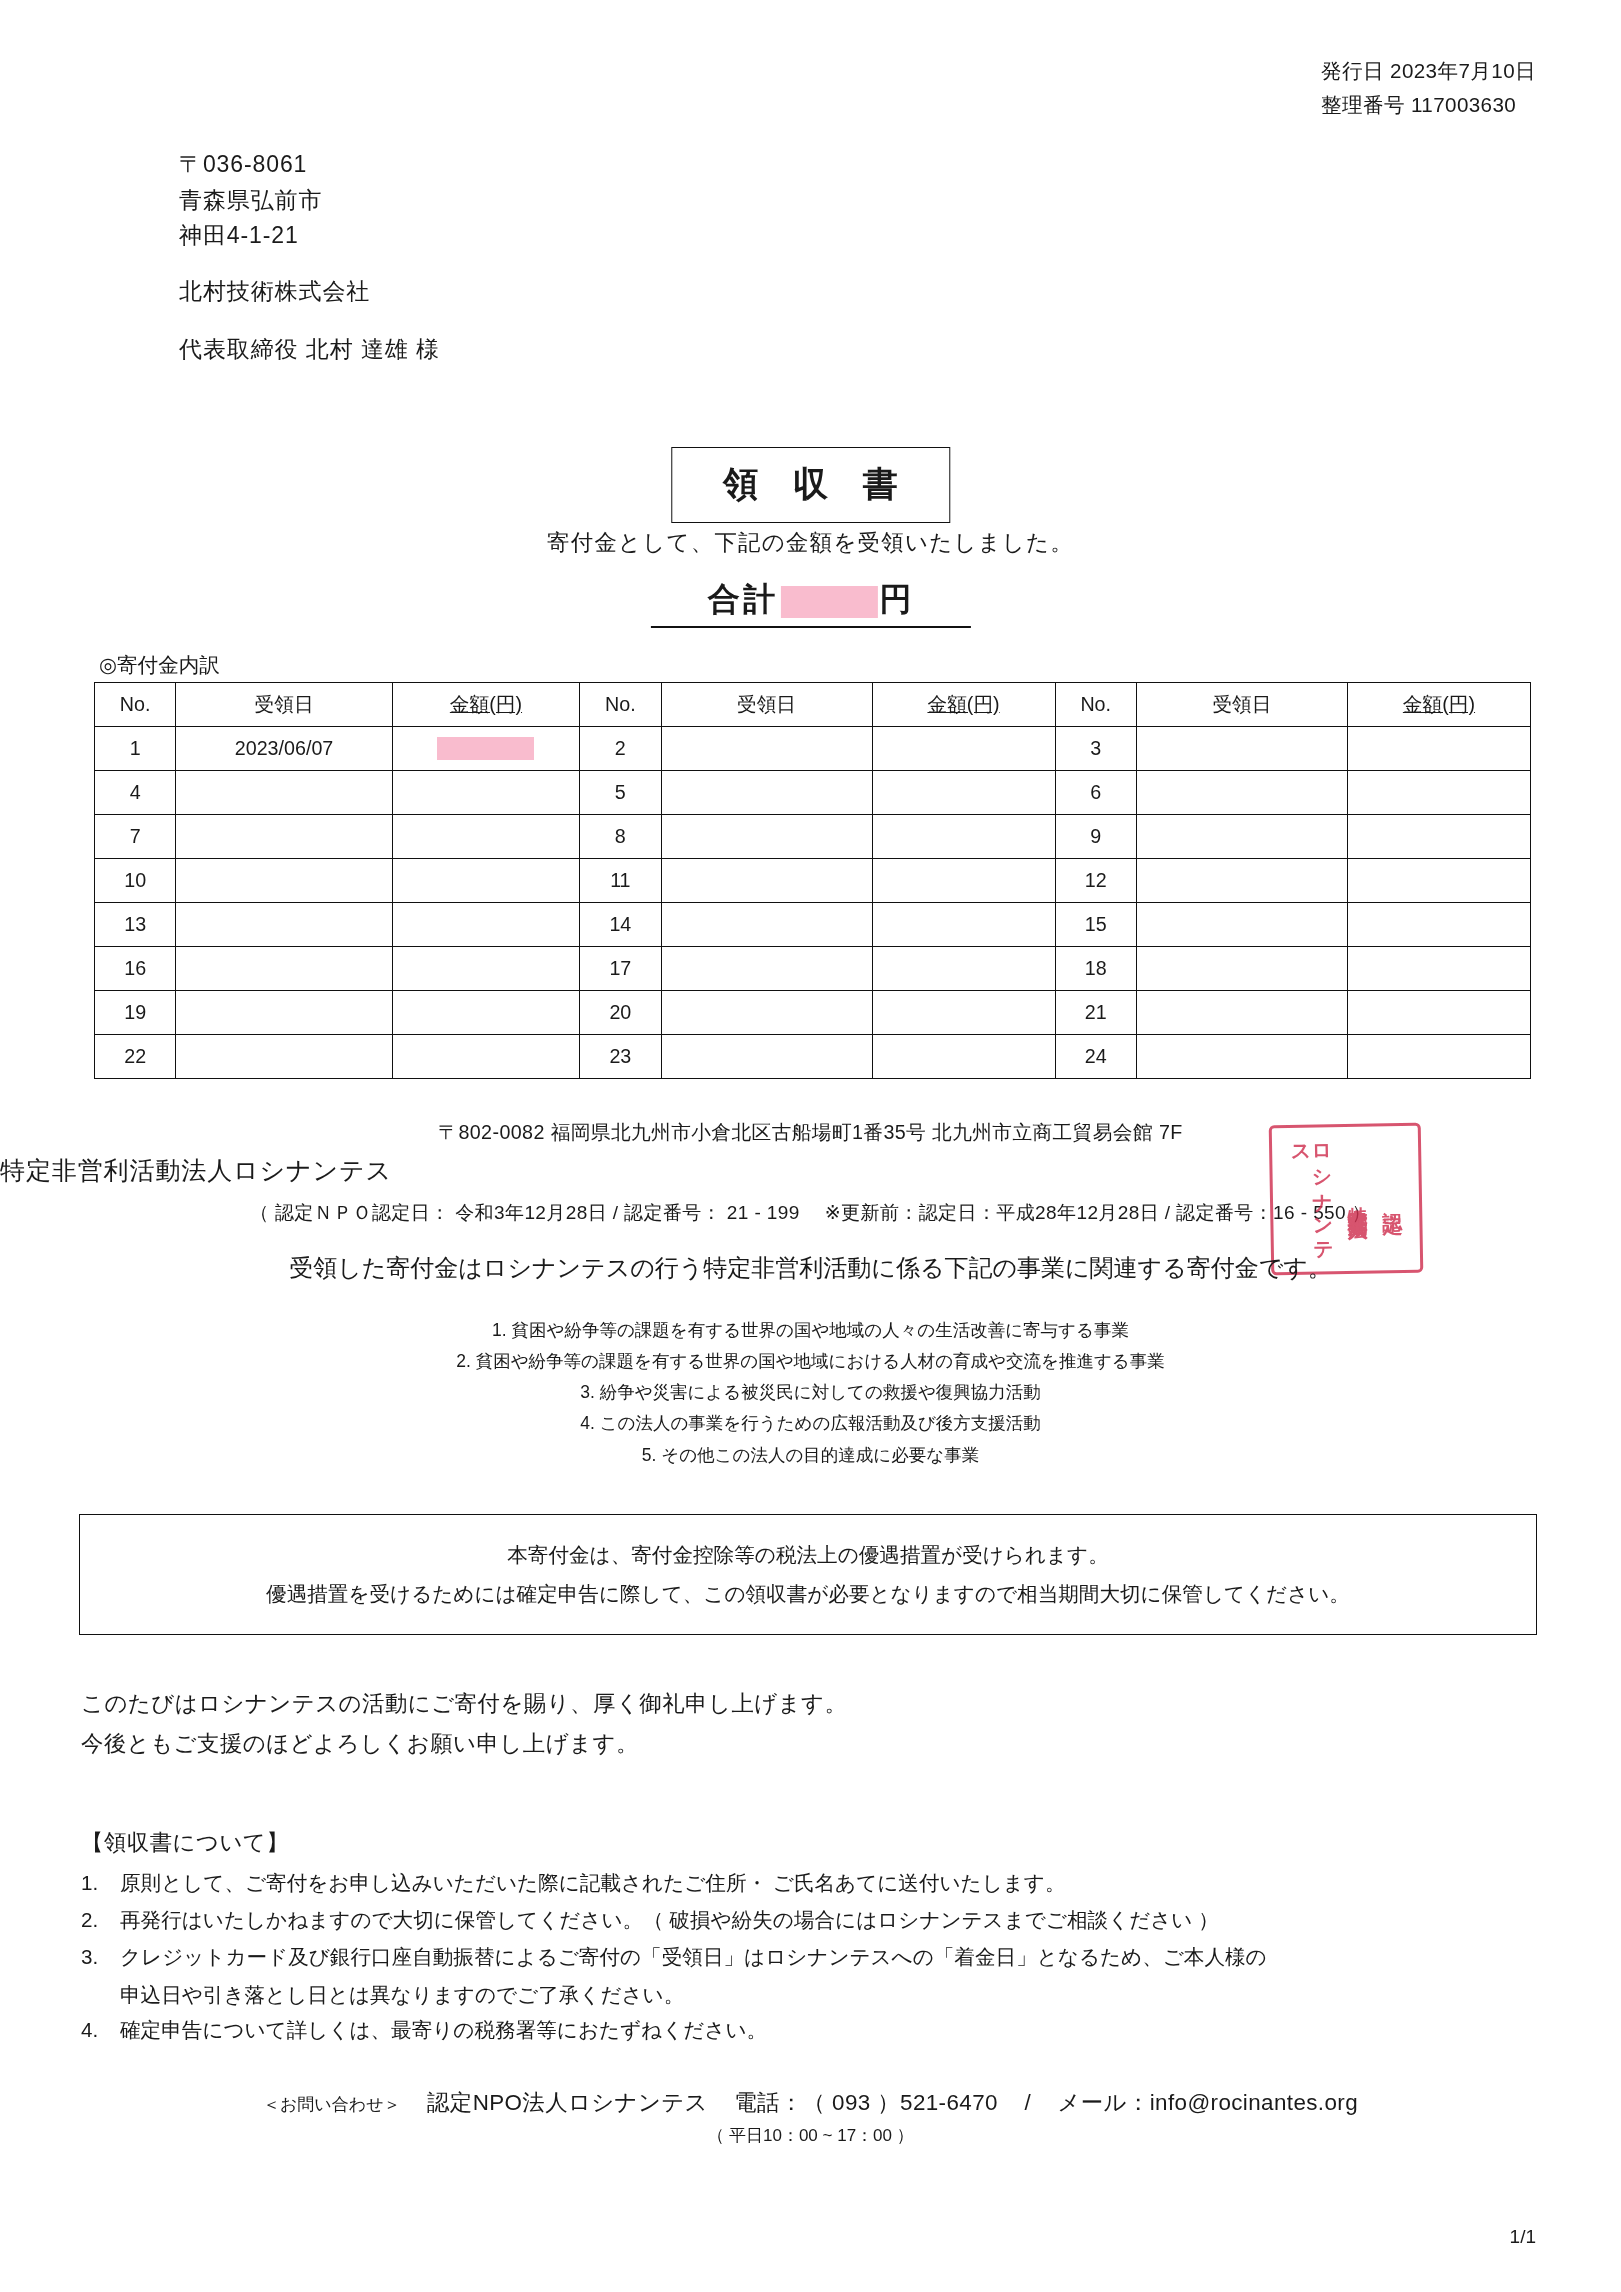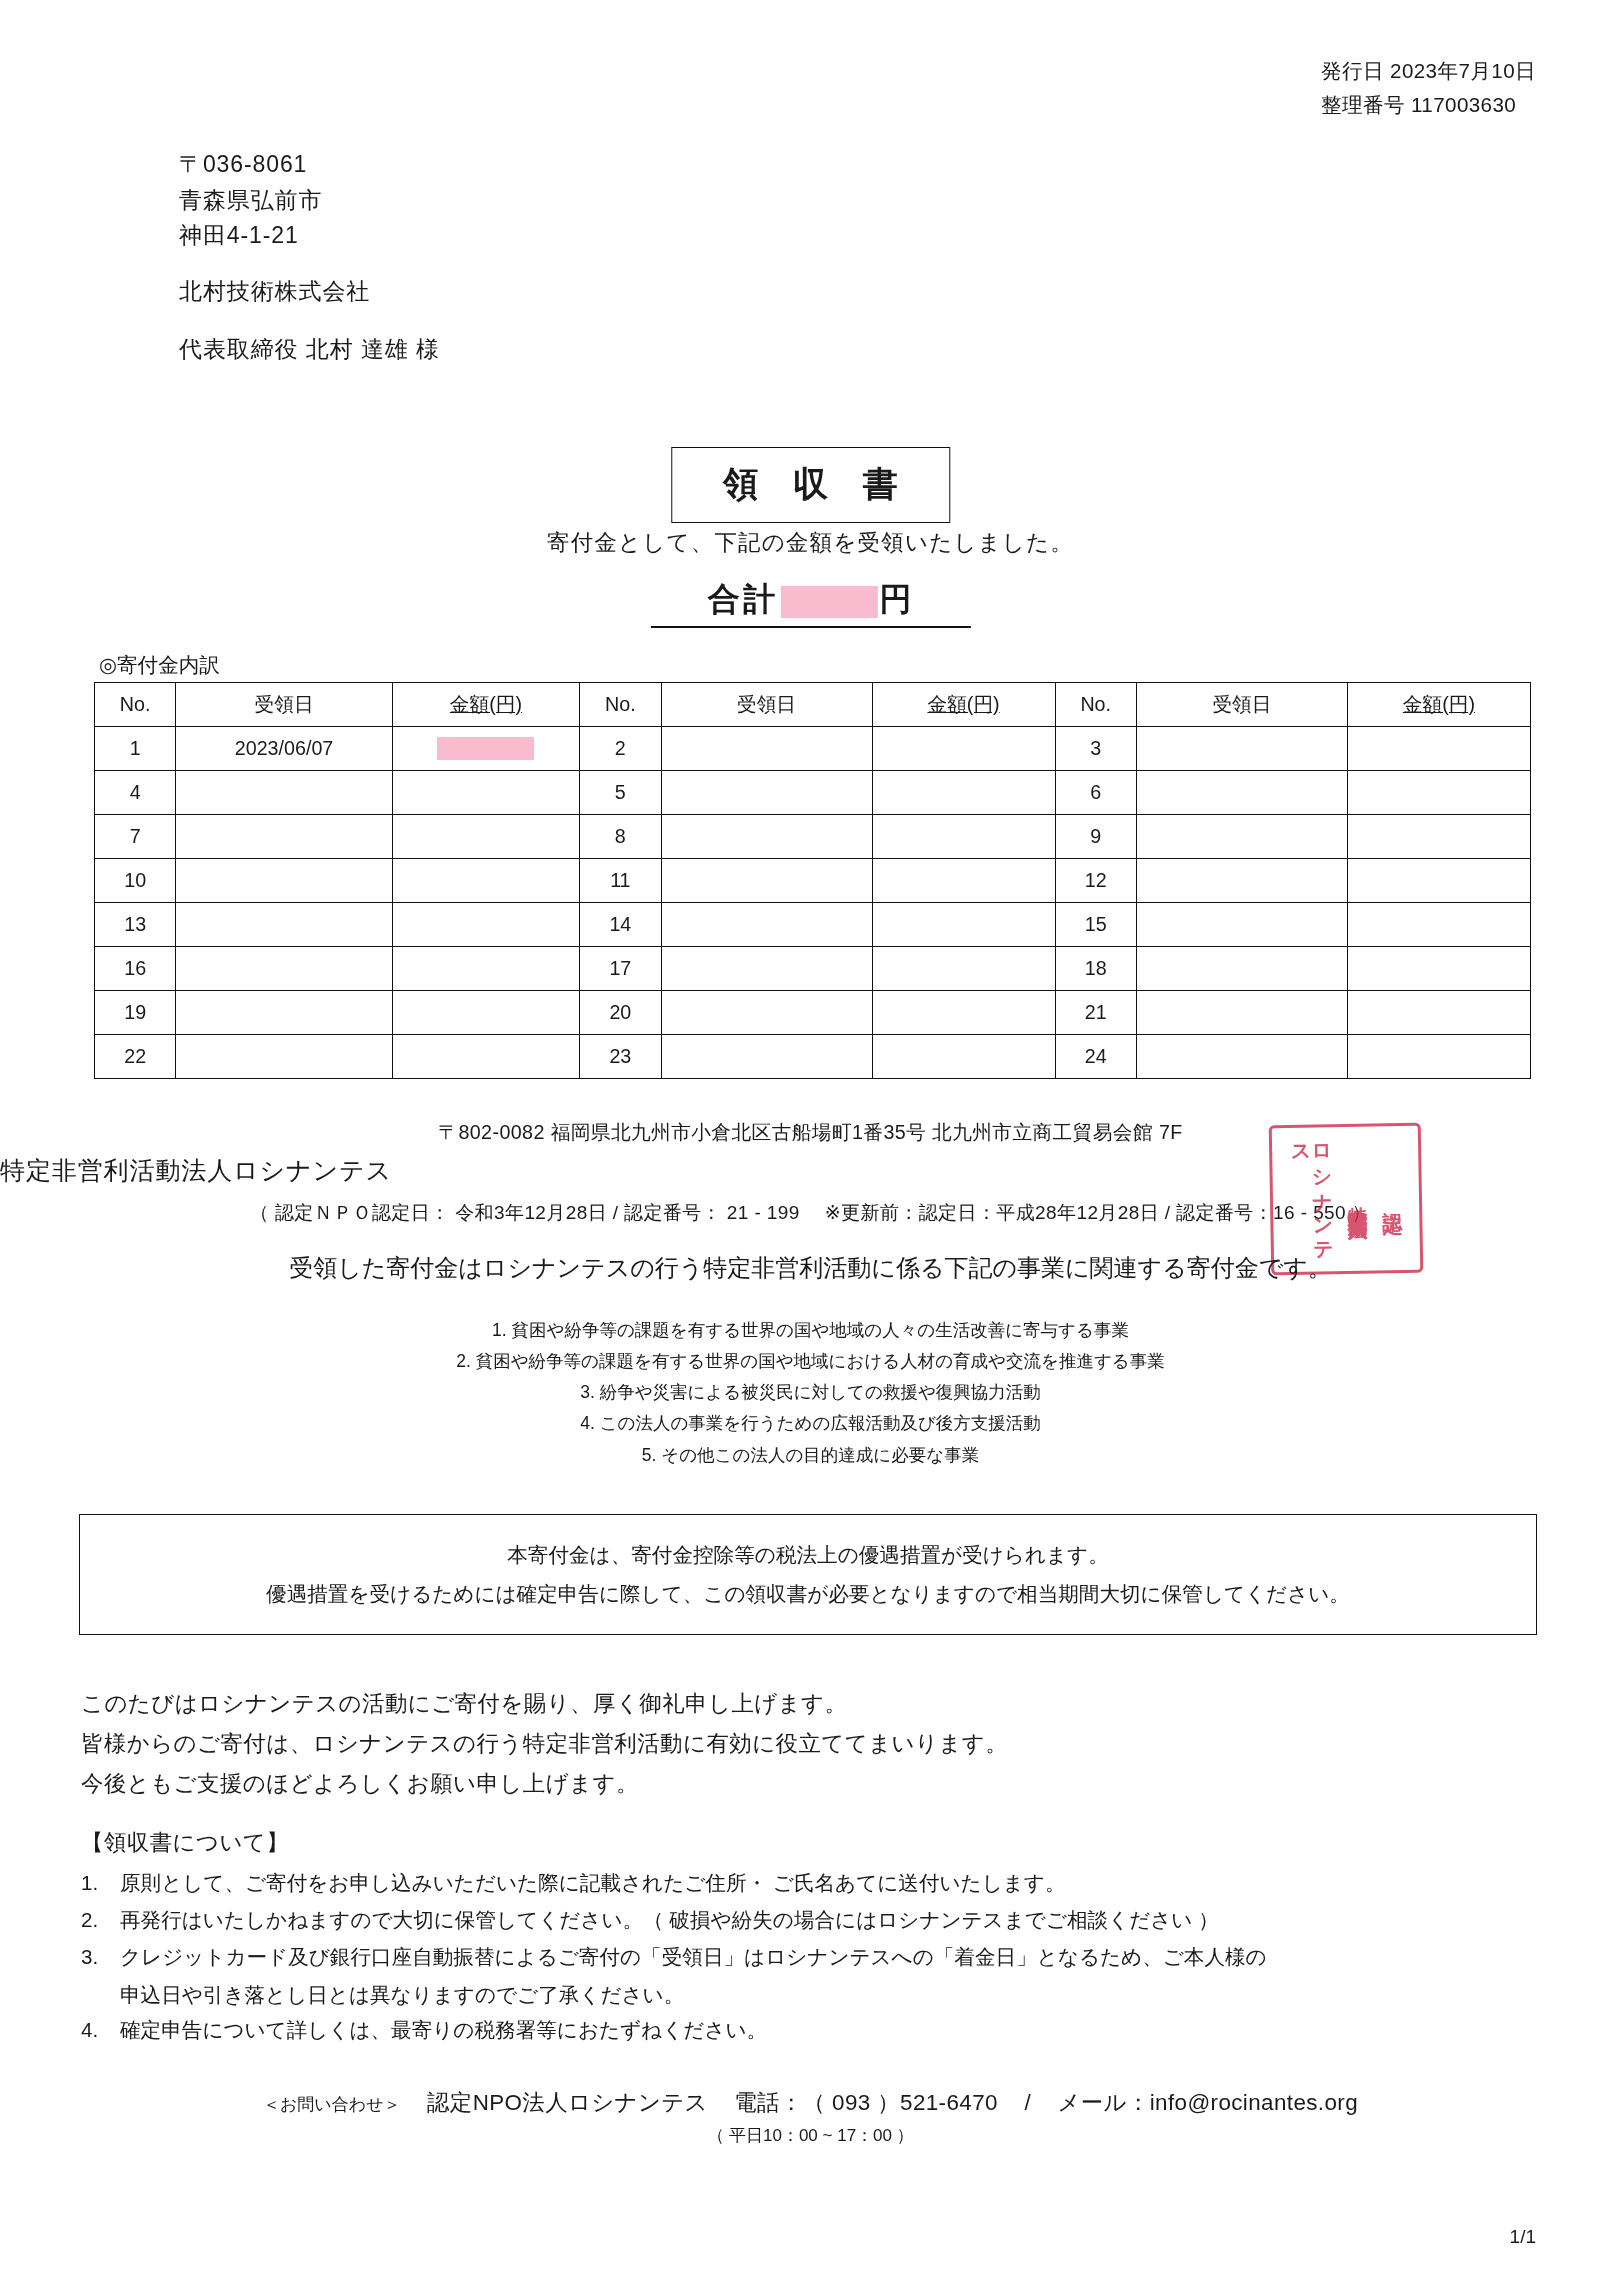--- a/index.html
+++ b/index.html
@@ -442,21 +442,20 @@
       <div>5. その他この法人の目的達成に必要な事業</div>
     </div>
 
   <div class="notice-box">
     <div>本寄付金は、寄付金控除等の税法上の優遇措置が受けられます。</div>
     <div>優遇措置を受けるためには確定申告に際して、この領収書が必要となりますので相当期間大切に保管してください。</div>
   </div>
 
   <div class="thanks">
     <div>このたびはロシナンテスの活動にご寄付を賜り、厚く御礼申し上げます。</div>
-    <div>皆様からのご寄付は、ロシナンテスの行う特定非営利活動に有効に役立ててまいります。</div>
     <div>今後ともご支援のほどよろしくお願い申し上げます。</div>
   </div>
 
   <div class="about-title">【領収書について】</div>
   <div class="about-list">
       <div class="row">
         <div class="num">1.</div>
         <div class="txt">原則として、ご寄付をお申し込みいただいた際に記載されたご住所・ ご氏名あてに送付いたします。</div>
       </div>
       <div class="row">

